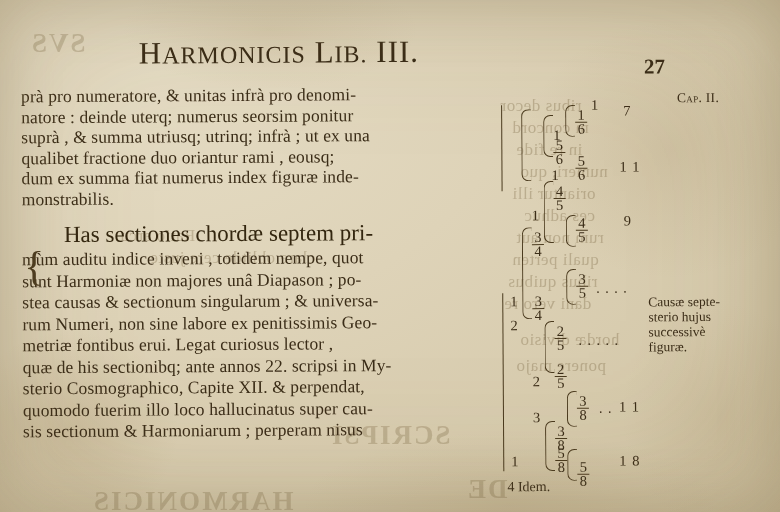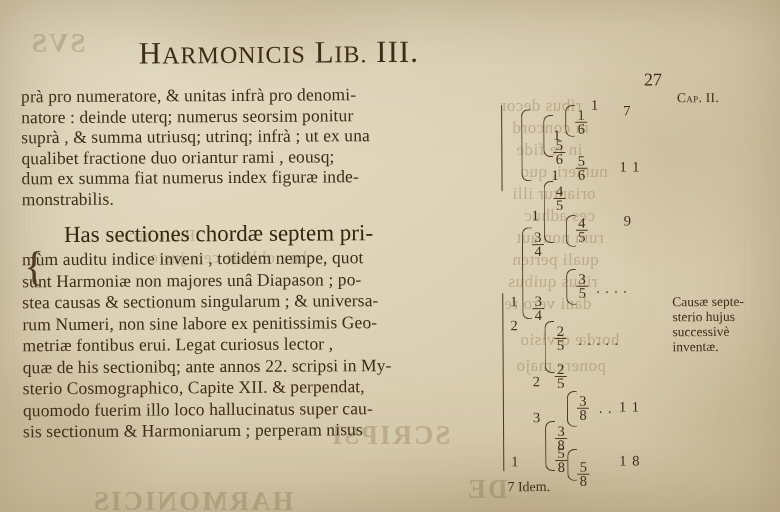--- a/index.html
+++ b/index.html
@@ -67,23 +67,23 @@
     font-size: 31px;
     color: #3a2c17;
     letter-spacing: 1px;
     white-space: nowrap;
   }
   #running-title .cap { font-size: 31px; }
   #running-title .sc { font-size: 24px; }
   #folio {
     position: absolute;
     left: 645px;
-    top: 53px;
-    font-size: 18px;
-    font-weight: normal;
+    top: 38px;
+    font-size: 21px;
+    font-weight: bold;
     color: #3a2c17;
   }
 
   
   #col-main {
     position: absolute;
     left: 22px;
     top: 84px;
     width: 470px;
     color: #3b2d18;
@@ -120,21 +120,21 @@
 
   
   .marginal {
     position: absolute;
     color: #3b2d18;
     font-size: 13.5px;
     line-height: 15px;
     width: 96px;
   }
   #marg-cap { left: 678px; top: 92px; font-variant: small-caps; letter-spacing: 0.3px; }
-  #marg-cause { left: 672px; top: 296px; }
+  #marg-cause { left: 648px; top: 296px; }
   #marg-cause .ln { display: block; white-space: nowrap; }
 
   
   #diagram {
     position: absolute;
     left: 492px;
     top: 98px;
     width: 180px;
     height: 400px;
     color: #3b2d18;
@@ -262,21 +262,21 @@
     </div>
 
     <div class="initial-hook">{</div>
 
     <div class="marginal" id="marg-cap">Cap. II.</div>
 
     <div class="marginal" id="marg-cause">
       <span class="ln">Causæ septe-</span>
       <span class="ln">sterio hujus</span>
       <span class="ln">successivè</span>
-      <span class="ln">inventæ.</span>
+      <span class="ln">figuræ.</span>
     </div>
 
     <div id="diagram">
 
       <div class="brace" style="left:30px;  top:12px;  height:70px;"></div>
       <div class="brace" style="left:52px;  top:18px;  height:40px;"></div>
       <div class="brace" style="left:74px;  top:8px;   height:30px;"></div>
       <div class="brace" style="left:52px;  top:84px;  height:60px;"></div>
       <div class="brace" style="left:74px;  top:118px; height:30px;"></div>
       <div class="brace" style="left:30px;  top:130px; height:90px;"></div>
@@ -372,19 +372,19 @@
       <div class="dots" style="left:104px; top:184px;">. . . .</div>
       <div class="dots" style="left:86px;  top:236px;">. . . . .</div>
       <div class="dots" style="left:106px; top:304px;">. .</div>
 
       <div class="rnum" style="left:132px; top:6px;">7</div>
       <div class="rnum" style="left:128px; top:62px;">1 1</div>
       <div class="rnum" style="left:132px; top:116px;">9</div>
       <div class="rnum" style="left:126px; top:302px;">1 1</div>
       <div class="rnum" style="left:126px; top:356px;">1 8</div>
 
-      <div id="idem" style="left:14px; top:382px;">7 Idem.</div>
+      <div id="idem" style="left:14px; top:382px;">4 Idem.</div>
     </div>
 
   </div>
 
   <div class="vignette"></div>
 </div>
 
 </body></html>

